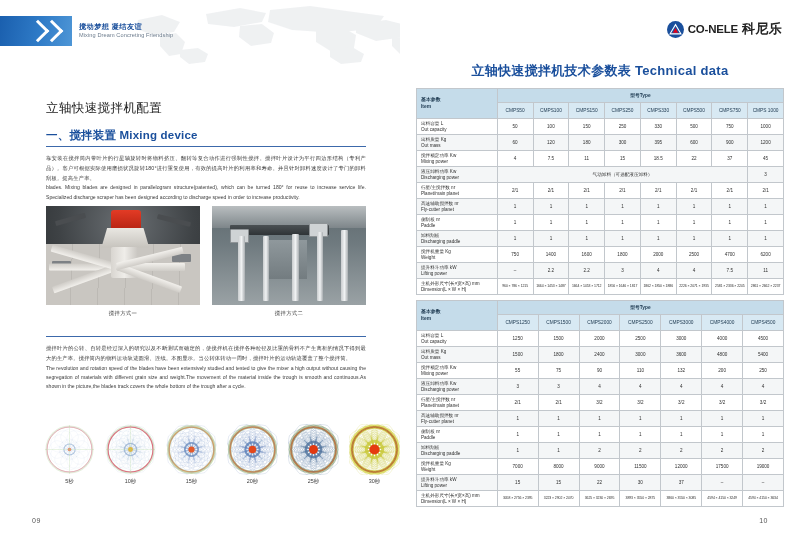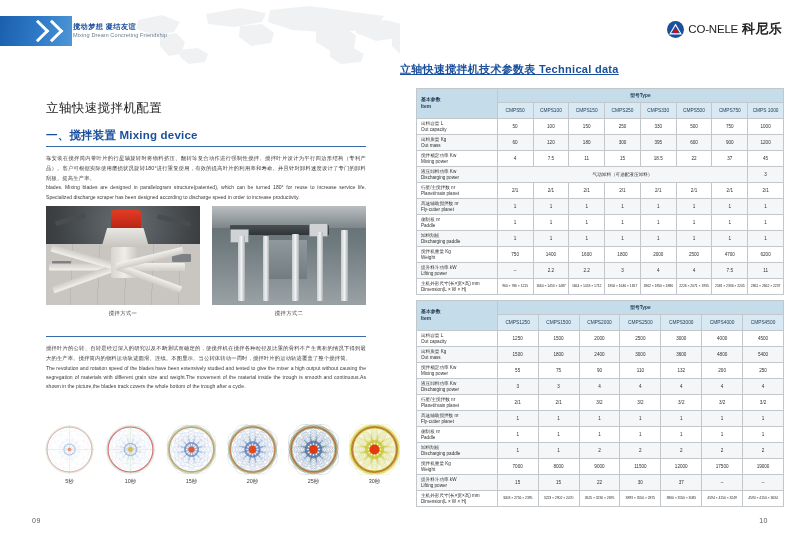--- a/index.html
+++ b/index.html
@@ -64,21 +64,21 @@
     top: 50%;
     width: 13px;
     height: 13px;
     border-top: 3px solid #ffffff;
     border-right: 3px solid #ffffff;
     transform: translateY(-50%) rotate(45deg);
   }
   .banner-arrow::before { left: 30px; }
   .banner-arrow::after  { left: 44px; }
   .banner-text {
-    margin-left: 1px;
+    margin-left: 7px;
     line-height: 1.18;
   }
   .banner-cn {
     font-size: 7.2px;
     font-weight: bold;
     color: #1a4f9c;
     letter-spacing: .4px;
   }
   .banner-en {
     font-size: 5.6px;
@@ -101,21 +101,21 @@
     border-radius: 50%;
     background: #1a4f9c;
     display: flex;
     align-items: center;
     justify-content: center;
     flex: none;
   }
   .logo-mark svg { display: block; }
   .logo-en {
     font-size: 11.5px;
-    font-weight: normal;
+    font-weight: bold;
     color: #222;
     letter-spacing: -.2px;
   }
   .logo-cn {
     font-size: 13px;
     font-weight: bold;
     color: #222;
     letter-spacing: .3px;
   }
 
@@ -321,26 +321,25 @@
     text-align: center;
     font-size: 5.4px;
     color: #3b3b3b;
   }
 
   
   .tech-title {
     position: absolute;
     top: 62px;
     left: 0; right: 0;
-    text-align: left;
-    font-size: 11px;
+    text-align: center;
+    font-size: 13px;
     font-weight: bold;
     color: #1a4f9c;
     letter-spacing: .3px;
-    text-decoration: underline;
   }
 
   
   .spec-table {
     position: absolute;
     left: 16px;
     width: 368px;
     border-collapse: collapse;
     table-layout: fixed;
     background: #fff;

